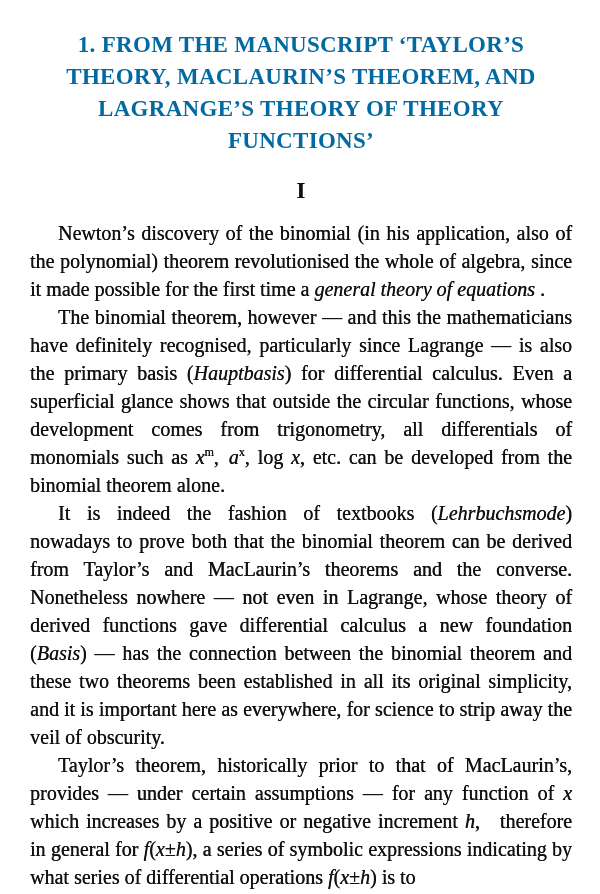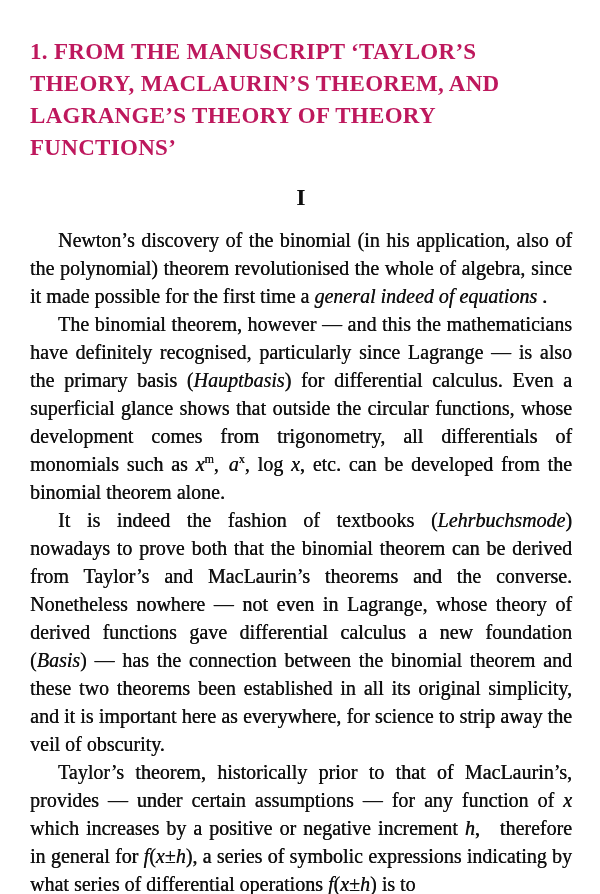--- a/index.html
+++ b/index.html
@@ -15,27 +15,27 @@
     color: #121212;
   }
   .page {
     box-sizing: border-box;
     width: 600px;
     height: 894px;
     padding: 20px 28px 0 30px;
     background: #ffffff;
   }
   .title {
-    margin: 16px auto;
+    margin: 9px auto;
     font-size: 23px;
     line-height: 32px;
     font-weight: bold;
-    text-align: left;
+    text-align: center;
     letter-spacing: 0.3px;
-    color: #be185d;
+    color: #0369a1;
   }
   .section-heading {
     margin-top: 20px;
     margin-bottom: 16px;
     text-align: center;
     font-size: 24px;
     line-height: 26px;
     font-weight: bold;
     color: #0e0e0e;
   }
@@ -62,18 +62,18 @@
 
 <div class="page">
   <h1 class="title">
       <div>1. FROM THE MANUSCRIPT ‘TAYLOR’S</div>
       <div>THEORY, MACLAURIN’S THEOREM, AND</div>
       <div>LAGRANGE’S THEORY OF THEORY</div>
       <div>FUNCTIONS’</div>
     </h1>
   <div class="section-heading">I</div>
   <div class="body-text">
-      <p><span>Newton’s discovery of the binomial (in his application, also of the polynomial) theorem revolutionised the whole of algebra, since it made possible for the first time a </span><span class="it">general indeed of equations</span><span> .</span></p>
+      <p><span>Newton’s discovery of the binomial (in his application, also of the polynomial) theorem revolutionised the whole of algebra, since it made possible for the first time a </span><span class="it">general theory of equations</span><span> .</span></p>
       <p><span>The binomial theorem, however — and this the mathematicians have definitely recognised, particularly since Lagrange — is also the primary basis (</span><span class="it">Hauptbasis</span><span>) for differential calculus. Even a superficial glance shows that outside the circular functions, whose development comes from trigonometry, all differentials of monomials such as </span><span class="it">x</span><sup>m</sup><span>, </span><span class="it">a</span><sup>x</sup><span>, log </span><span class="it">x</span><span>, etc. can be developed from the binomial theorem alone.</span></p>
       <p><span>It is indeed the fashion of textbooks (</span><span class="it">Lehrbuchsmode</span><span>) nowadays to prove both that the binomial theorem can be derived from Taylor’s and MacLaurin’s theorems and the converse. Nonetheless nowhere — not even in Lagrange, whose theory of derived functions gave differential calculus a new foundation (</span><span class="it">Basis</span><span>) — has the connection between the binomial theorem and these two theorems been established in all its original simplicity, and it is important here as everywhere, for science to strip away the veil of obscurity.</span></p>
       <p><span>Taylor’s theorem, historically prior to that of MacLaurin’s, provides — under certain assumptions — for any function of </span><span class="it">x</span><span> which increases by a positive or negative increment </span><span class="it">h</span><span>, therefore in general for </span><span class="it">f</span><span>(</span><span class="it">x</span><span>±</span><span class="it">h</span><span>), a series of symbolic expressions indicating by what series of differential operations </span><span class="it">f</span><span>(</span><span class="it">x</span><span>±</span><span class="it">h</span><span>) is to</span></p>
     </div>
 </div>
 
 </body></html>

